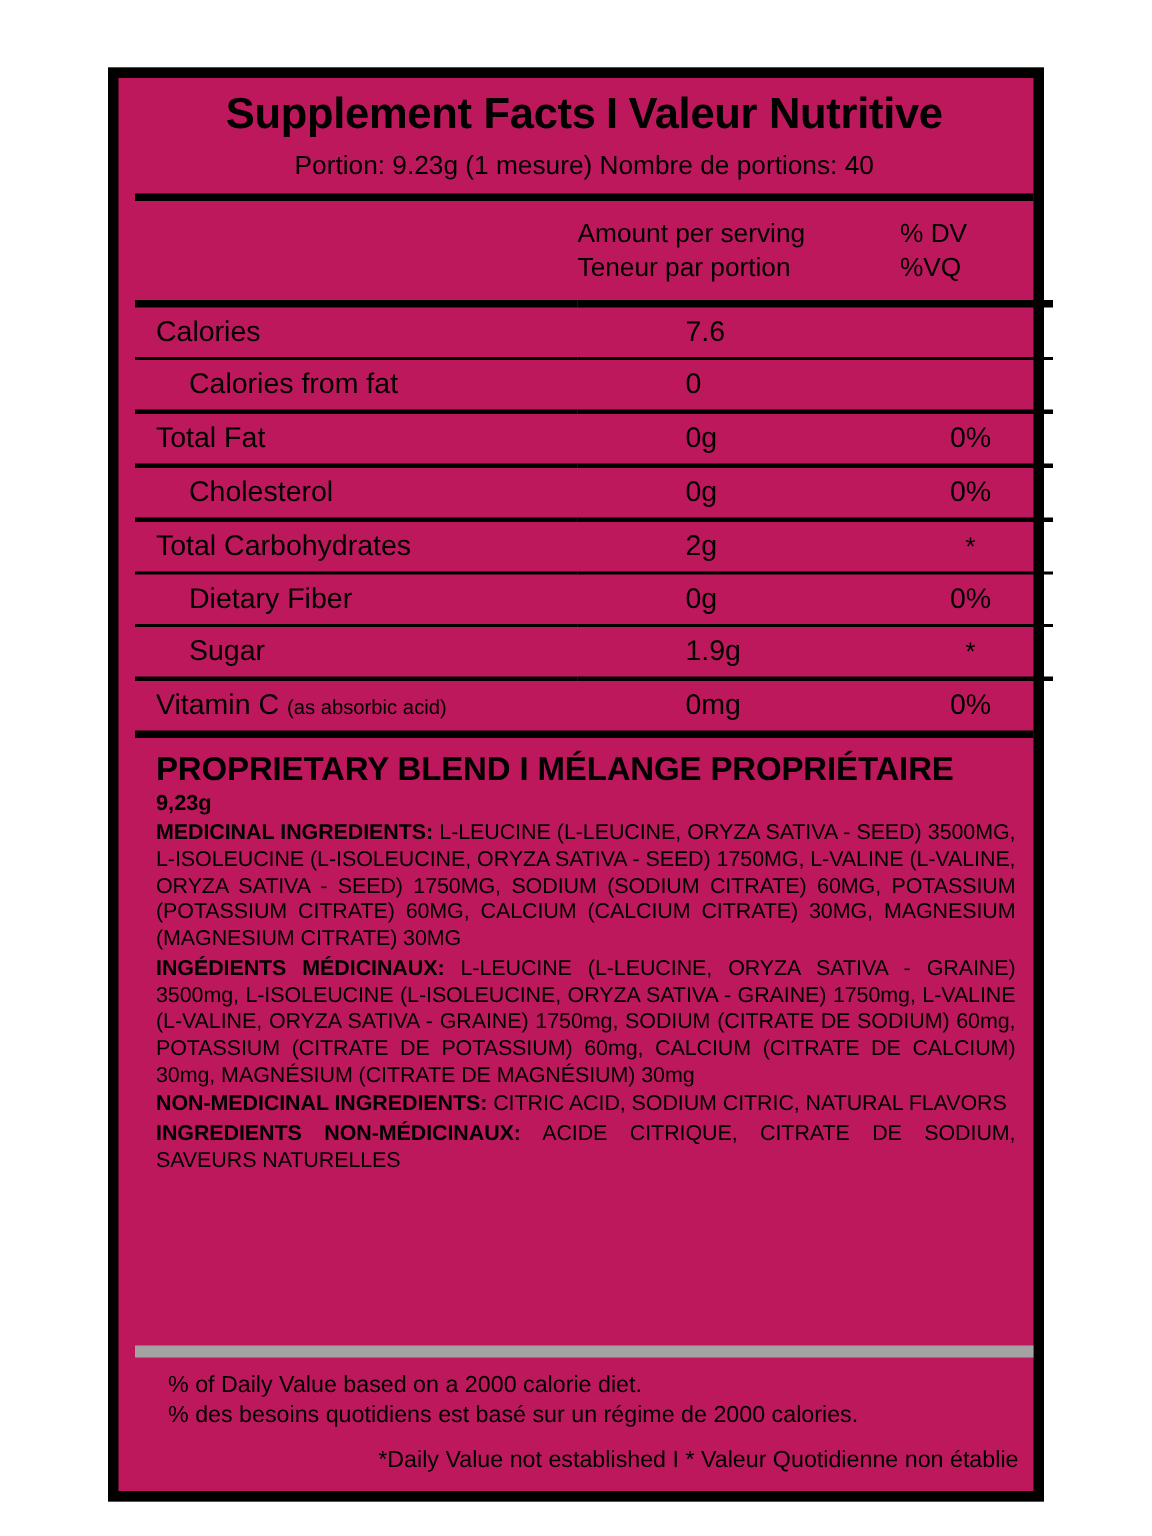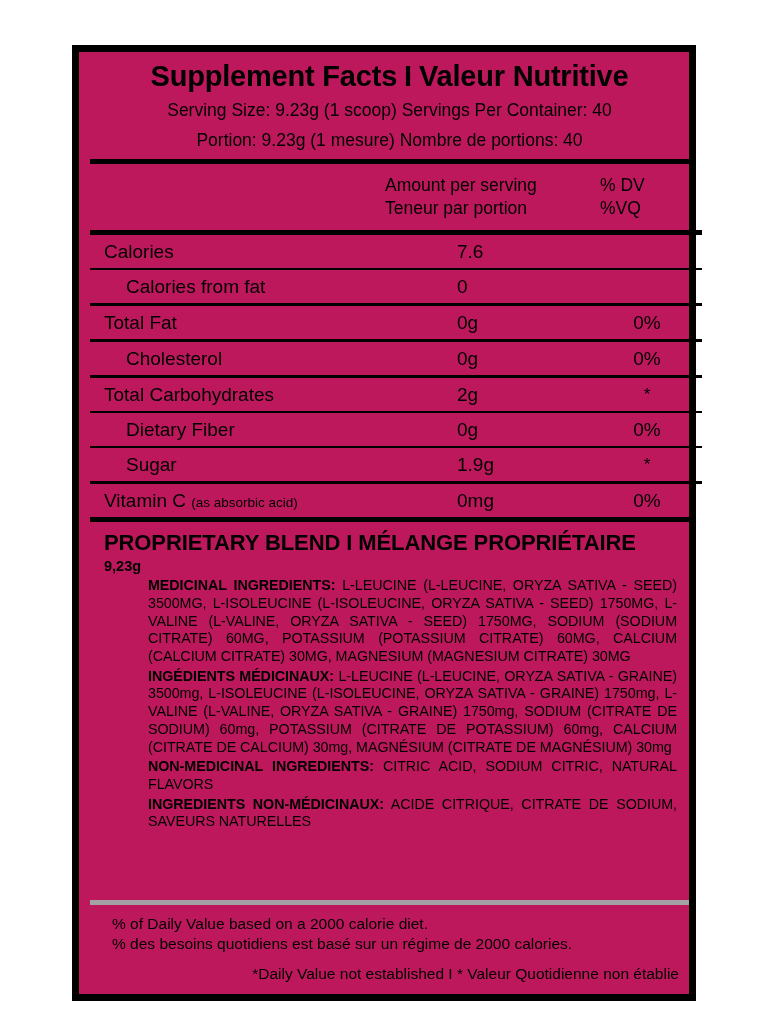--- a/index.html
+++ b/index.html
@@ -125,49 +125,47 @@
     font-weight: bold;
     line-height: 1.25;
     margin-top: 1px;
   }
   .ing-para {
     font-size: 14.3px;
     line-height: 1.24;
     text-align: justify;
     margin-top: 2px;
     letter-spacing: -0.05px;
-    margin-left: 44px;
   }
   .ing-para .lead {
     font-weight: bold;
   }
 
   
   .footer-block {
-    border-top: 5px solid #a3a3a3;
+    border-top: 8px solid #a3a3a3;
     padding: 9px 10px 9px 22px;
     box-sizing: border-box;
   }
   .footer-line {
     font-size: 15.5px;
     line-height: 1.34;
     white-space: nowrap;
   }
   .footer-line.spaced { margin-top: 9px; text-align: right; }
 </style>
 </head>
 <body>
 
 <div id="label-frame">
 
   <div class="title-block">
     <div class="main-title">
       <span>Supplement Facts</span><span class="sep">I</span><span>Valeur Nutritive</span>
     </div>
-    <div class="serving-line">Serving Size: 9.23g (1 scoop) Servings Per Container: 40</div>
     <div class="serving-line">Portion: 9.23g (1 mesure) Nombre de portions: 40</div>
   </div>
 
   <table class="nutri-table">
     <colgroup>
       <col class="col-name">
         <col class="col-amount">
         <col class="col-dv">
     </colgroup>
     <tbody>

